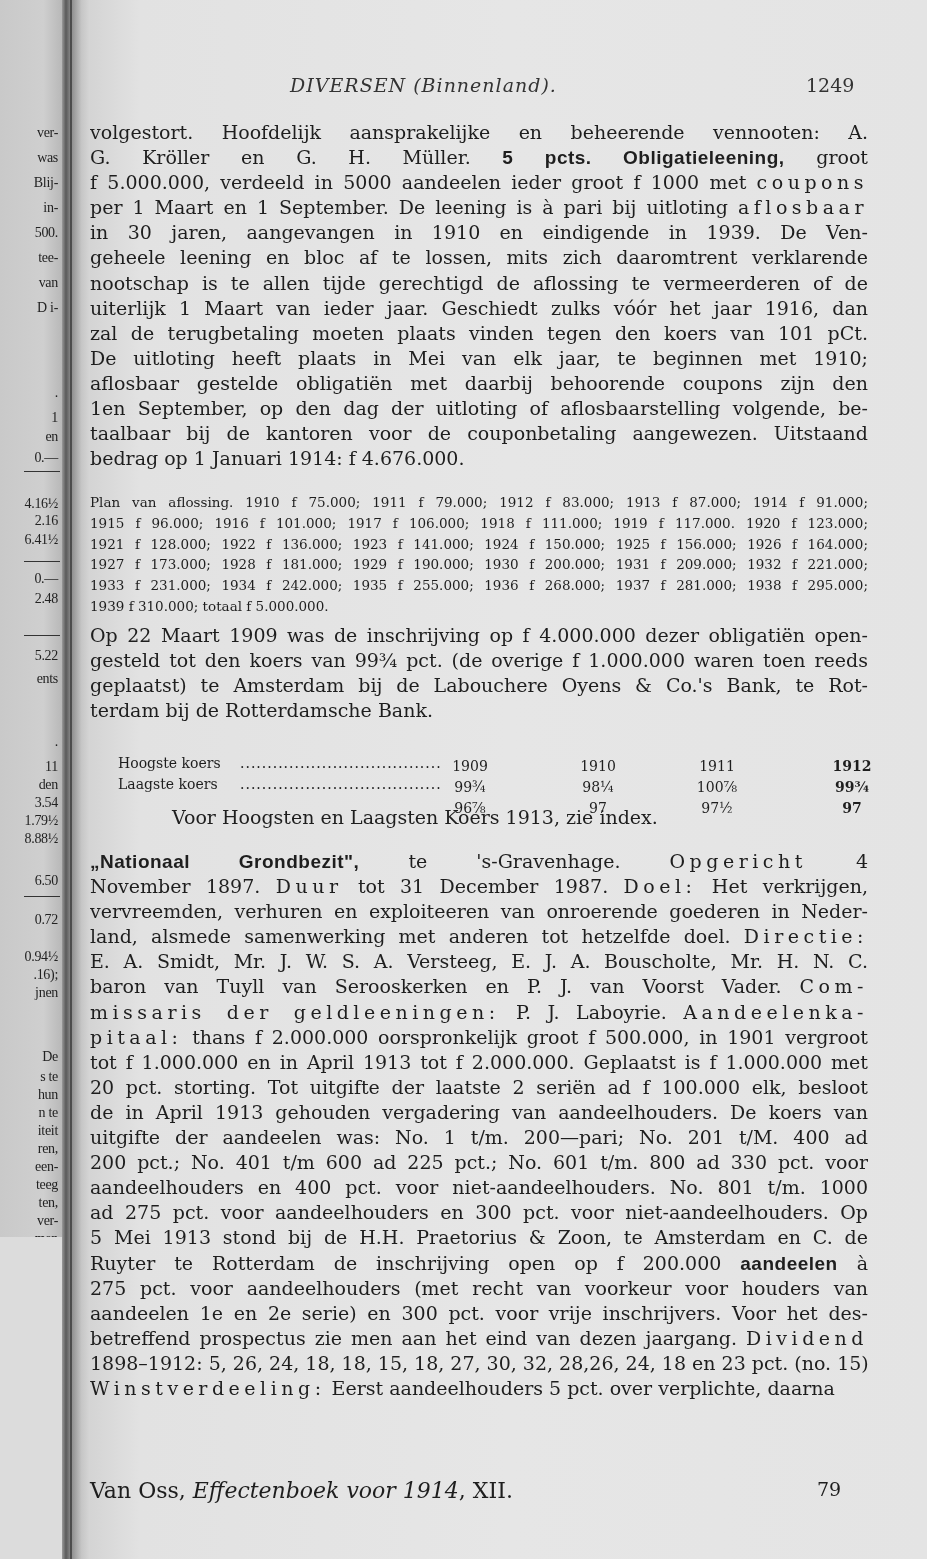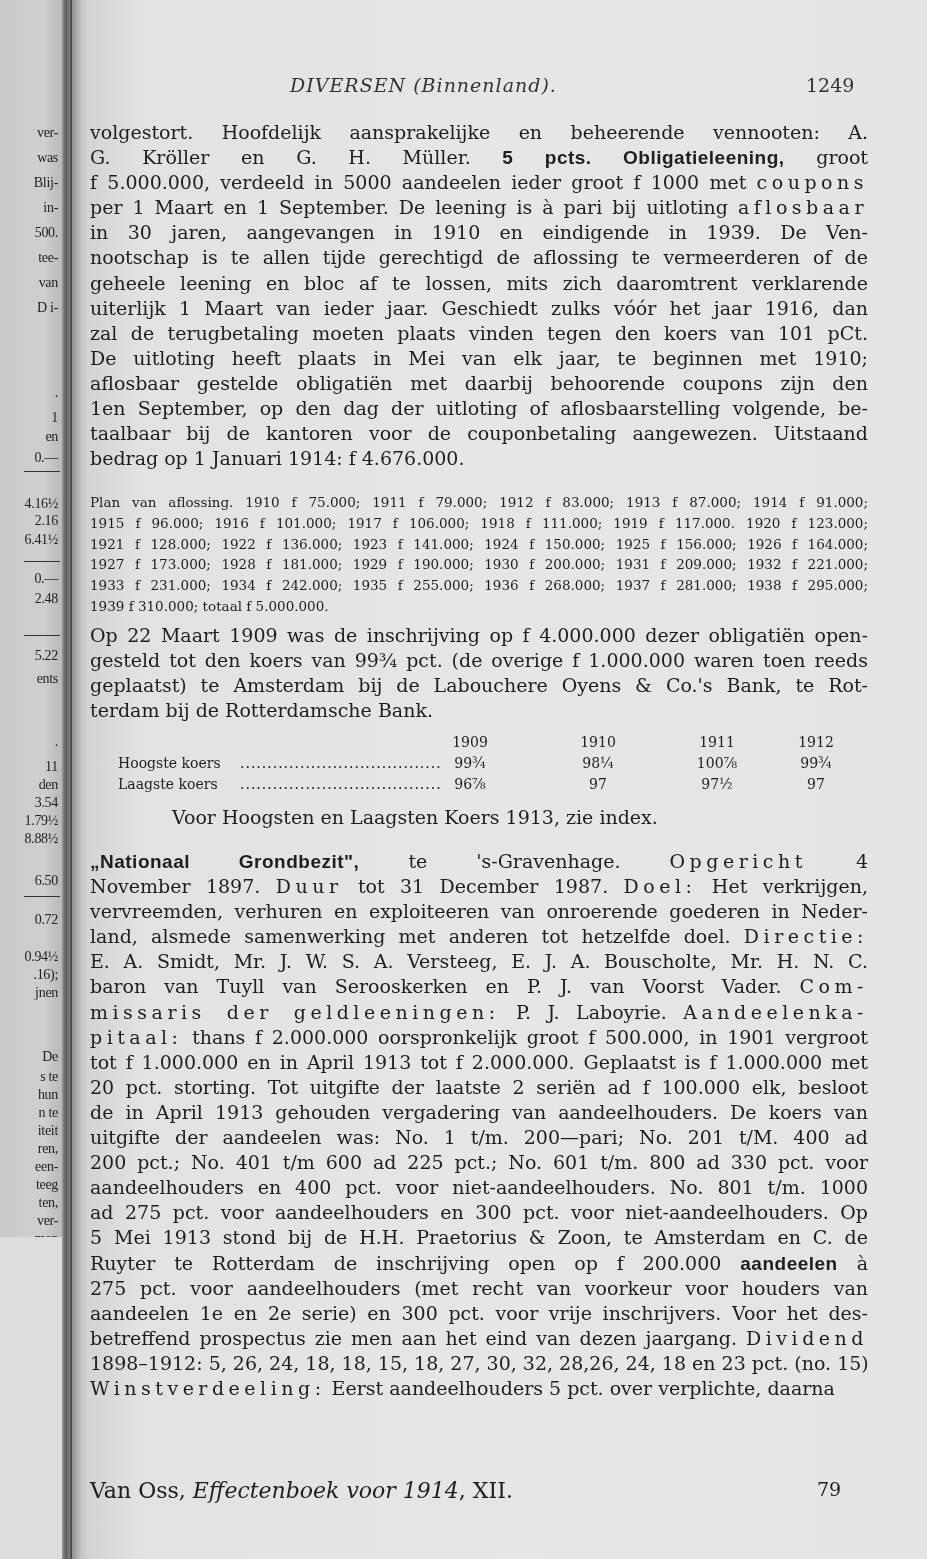--- a/index.html
+++ b/index.html
@@ -51,22 +51,22 @@
   .plan-line {
     height:20.8px; line-height:20.8px; font-size:13.5px; white-space:nowrap;
     text-align:justify; text-align-last:justify; overflow:hidden;
   }
   .plan-line.last { text-align-last:left; }
 
   .price-table { position:absolute; left:0; top:732px; width:778px; font-size:14px; }
   .price-table .hdr, .price-table .row { position:relative; height:21px; line-height:21px; }
   .price-table .lbl { position:absolute; left:28px; }
   .price-table .dots { position:absolute; left:150px; width:200px; overflow:hidden; white-space:nowrap; letter-spacing:1px; }
-  .price-table .c { position:absolute; width:60px; text-align:center; }
-  .c0 { left:350px; } .c1 { left:478px; } .c2 { left:597px; } .c3 { left:696px; }
+  .price-table .c { position:absolute; width:60px; text-align:center;margin-top:24px; }
+  .c0 { left:350px; } .c1 { left:478px; } .c2 { left:597px; } .c3 { left:732px;font-weight:bold; }
 
   .note { position:absolute; left:82px; top:806px; font-size:19px; }
 
   .footer-left { position:absolute; left:0; top:1478px; font-size:22px; }
   .footer-left .it { font-style:italic; }
   .footer-right { position:absolute; left:727px; top:1478px; font-size:19px; }
 </style>
 </head>
 <body>
 
@@ -129,22 +129,22 @@
 <div class="page">
   <div class="running-head">DIVERSEN (Binnenland).</div>
   <div class="page-number">1249</div>
 
   <div class="text-block" style="top:120px;" id="sec1">
       <div class="line"><span>volgestort.  Hoofdelijk  aansprakelijke  en  beheerende  vennooten:  A.</span></div>
       <div class="line"><span>G. Kröller en G. H. Müller. </span><span class="b-sans">5 pcts. Obligatieleening,</span><span> groot</span></div>
       <div class="line"><span>f 5.000.000, verdeeld in 5000 aandeelen ieder groot f 1000 met </span><span class="spaced">coupons</span></div>
       <div class="line"><span>per 1 Maart en 1 September. De leening is à pari bij uitloting </span><span class="spaced">aflosbaar</span></div>
       <div class="line"><span>in 30 jaren, aangevangen in 1910 en eindigende in 1939. De Ven-</span></div>
+      <div class="line"><span>geheele leening en bloc af te lossen, mits zich daaromtrent verklarende</span></div>
       <div class="line"><span>nootschap is te allen tijde gerechtigd de aflossing te vermeerderen of de</span></div>
-      <div class="line"><span>geheele leening en bloc af te lossen, mits zich daaromtrent verklarende</span></div>
       <div class="line"><span>uiterlijk 1 Maart van ieder jaar.  Geschiedt zulks vóór het jaar 1916, dan</span></div>
       <div class="line"><span>zal de terugbetaling moeten plaats vinden tegen den koers van 101 pCt.</span></div>
       <div class="line"><span>De uitloting  heeft  plaats in Mei van elk jaar, te beginnen met 1910;</span></div>
       <div class="line"><span>aflosbaar gestelde obligatiën met daarbij behoorende coupons zijn den</span></div>
       <div class="line"><span>1en September, op den dag der uitloting of aflosbaarstelling volgende, be-</span></div>
       <div class="line"><span>taalbaar bij de kantoren voor de couponbetaling aangewezen.  Uitstaand</span></div>
       <div class="line last"><span>bedrag op 1 Januari 1914: f 4.676.000.</span></div>
     </div>
 
   <div class="plan-block" id="plan">

